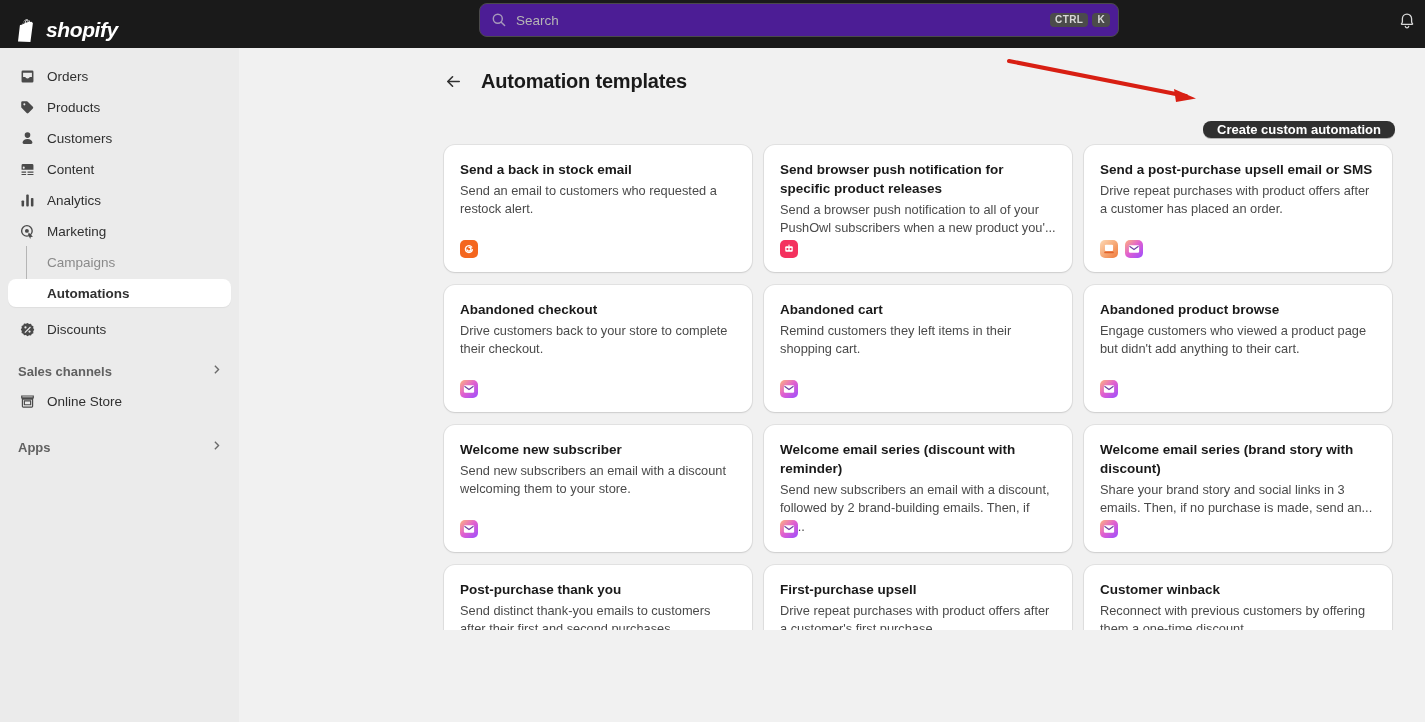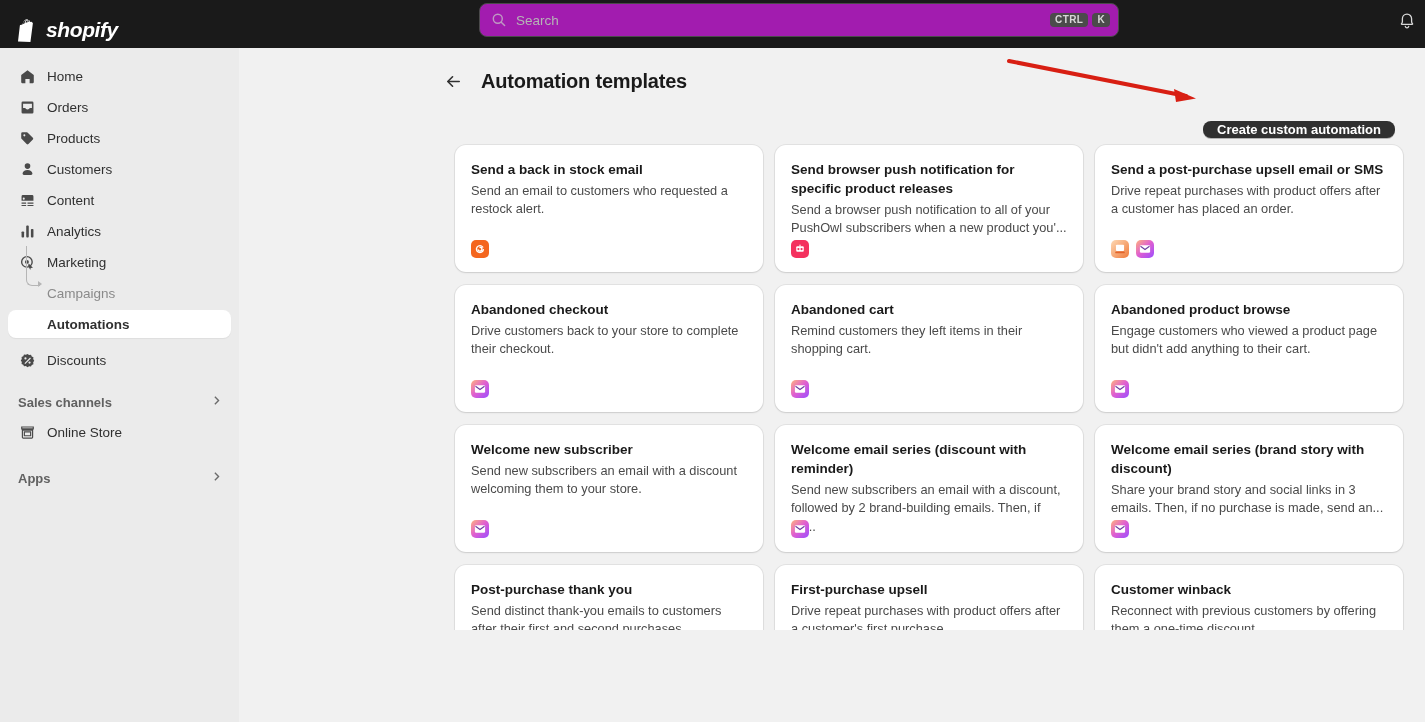--- a/index.html
+++ b/index.html
@@ -22,21 +22,21 @@
   .brand-word {
     color: #fff; font-size: 21px; font-weight: bold;
     font-style: italic; letter-spacing: -0.4px;
   }
   .searchwrap {
     position: absolute; left: 479px; top: 3px;
     width: 640px; height: 34px;
   }
   .searchbar {
     width: 100%; height: 100%;
-    background: #a21caf; border: 1px solid #4a4a4a; border-radius: 8px;
+    background: #4c1d95; border: 1px solid #4a4a4a; border-radius: 8px;
     display: flex; align-items: center; padding: 0 8px 0 11px;
   }
   .search-icon { width: 16px; height: 16px; flex: 0 0 16px; opacity: .72; }
   .search-placeholder {
     color: #b5b5b5; font-size: 13.5px; margin-left: 9px; flex: 1;
   }
   .kbd-group { display: flex; gap: 4px; }
   .kbd {
     background: #4b4b4b; color: #d8d8d8;
     font-size: 10px; font-weight: bold; letter-spacing: .4px;
@@ -143,21 +143,20 @@
   }
 
   
   .grid {
     position: absolute; top: 97px; left: 205px;
     width: 956px;
     display: grid;
     grid-template-columns: repeat(3, 308px);
     column-gap: 12px;
     row-gap: 13px;
-    margin-left: 11px;
   }
   .card {
     background: #ffffff;
     border-radius: 11px;
     box-shadow: 0 0 0 1px rgba(0,0,0,.06), 0 1px 2px rgba(0,0,0,.10);
     padding: 15px 16px 14px 16px;
     height: 127px;
     position: relative;
     cursor: pointer;
     overflow: hidden;
@@ -215,28 +214,20 @@
     <div class="bell-btn">
       <svg viewBox="0 0 20 20">
         <path d="M10 2.2c-2.7 0-4.6 2-4.6 4.6v2.6c0 .9-.3 1.6-.9 2.2-.3.3-.1.8.3.8h10.4c.4 0 .6-.5.3-.8-.6-.6-.9-1.3-.9-2.2V6.8c0-2.6-1.9-4.6-4.6-4.6z" fill="none" stroke="#d8d8d8" stroke-width="1.3"></path>
         <path d="M8.3 14.4c.2.8.9 1.4 1.7 1.4s1.5-.6 1.7-1.4" fill="none" stroke="#d8d8d8" stroke-width="1.3" stroke-linecap="round"></path>
       </svg>
     </div>
   </div>
 
   <div class="sidebar">
 
-    <div class="nav-item">
-      <span class="ico">
-        <svg viewBox="0 0 20 20">
-            <path d="M10 2.6 2.6 8.2v8.6c0 .6.5 1 1 1h3.9v-5h5v5h3.9c.6 0 1-.4 1-1V8.2L10 2.6z"></path>
-          </svg>
-      </span>
-      <span class="nav-label">Home</span>
-    </div>
 
     <div class="nav-item">
       <span class="ico">
         <svg viewBox="0 0 20 20">
             <path d="M3 4.5A1.5 1.5 0 0 1 4.5 3h11A1.5 1.5 0 0 1 17 4.5v11a1.5 1.5 0 0 1-1.5 1.5h-11A1.5 1.5 0 0 1 3 15.5v-11zm1.8 1v5.2h2.6c.3 1 1.2 1.7 2.6 1.7s2.3-.7 2.6-1.7h2.6V5.5H4.8z"></path>
           </svg>
       </span>
       <span class="nav-label">Orders</span>
     </div>
 

